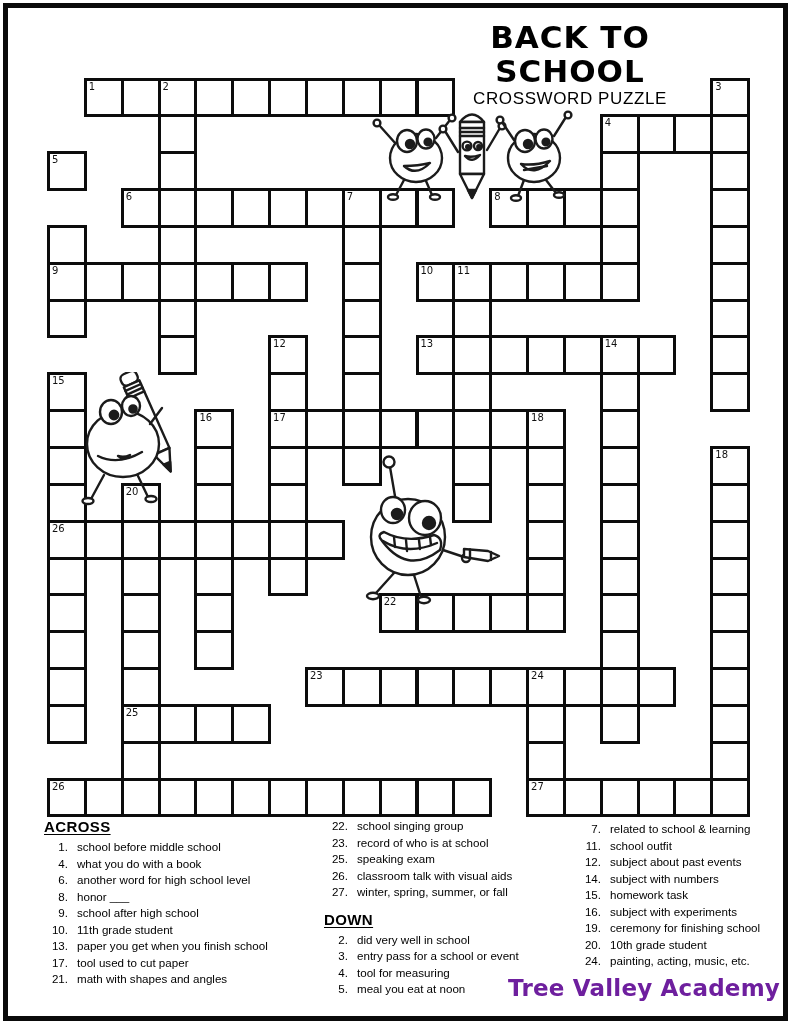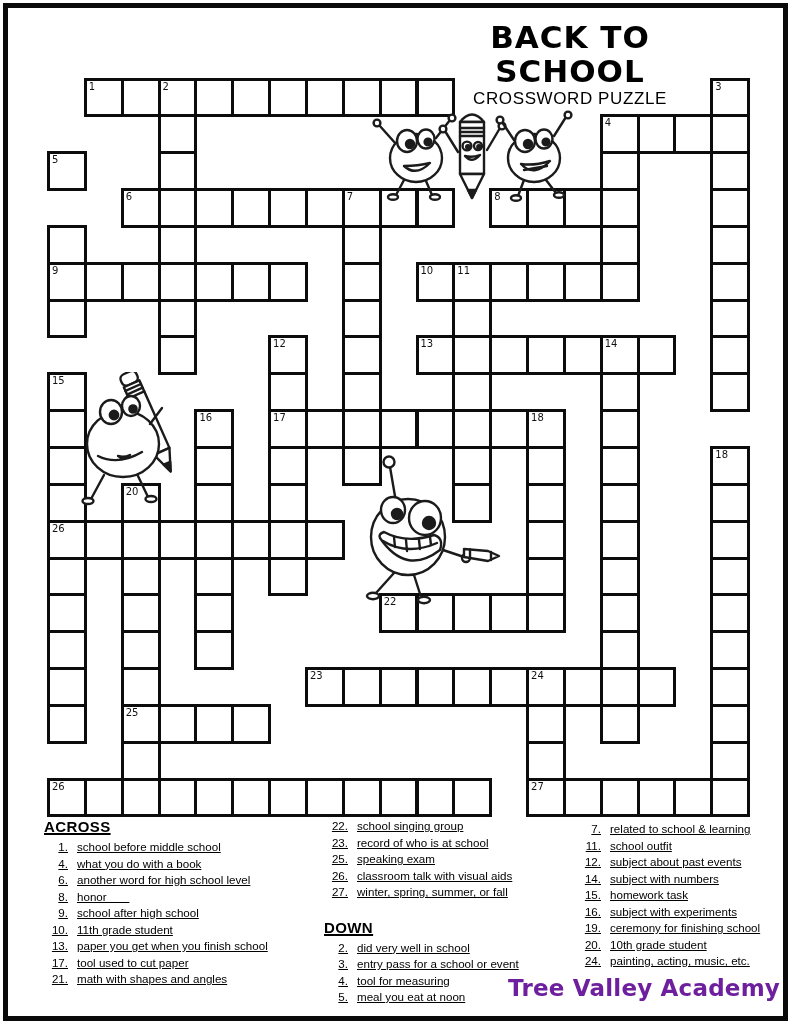--- a/index.html
+++ b/index.html
@@ -14,21 +14,21 @@
   
   .grid{position:absolute;left:0;top:0;width:791px;height:1024px;}
   .cell{position:absolute;width:39.85px;height:39.85px;box-sizing:border-box;
         border:3px solid #0c0c0c;background:#fff;z-index:1;}
   .cnum{position:absolute;left:2px;top:1px;font-size:10px;line-height:10px;
         font-family:"DejaVu Sans",sans-serif;color:#111;}
   
   .char{position:absolute;z-index:3;}
   .char svg{display:block;}
   
-  .clues{position:absolute;left:42px;top:818px;width:744px;display:flex;z-index:2;text-decoration:underline;}
+  .clues{position:absolute;left:42px;top:818px;width:744px;display:flex;z-index:2;}
   .cluecol{box-sizing:border-box;}
   .col1{width:280px;}
   .col2{width:253px;}
   .col3{width:211px;}
   .clue-heading{font-size:15px;font-weight:bold;text-decoration:underline;
                 text-underline-offset:2px;letter-spacing:.4px;margin:0 0 4px 2px;line-height:17px;}
   .clue{display:flex;font-size:11.6px;line-height:16.5px;}
   .clue .n{width:26px;text-align:right;flex:none;}
   .clue .t{padding-left:9px;}
   .col3{padding-top:3px;}
@@ -443,21 +443,21 @@
           </div>
           <div class="clue">
             <span class="n">26.</span>
             <span class="t">classroom talk with visual aids</span>
           </div>
           <div class="clue">
             <span class="n">27.</span>
             <span class="t">winter, spring, summer, or fall</span>
           </div>
         </div>
-      <div class="clue-heading" style="margin-top:18px;">DOWN</div>
+      <div class="clue-heading" style="margin-top:10px;">DOWN</div>
       <div id="col2b-list">
           <div class="clue">
             <span class="n">2.</span>
             <span class="t">did very well in school</span>
           </div>
           <div class="clue">
             <span class="n">3.</span>
             <span class="t">entry pass for a school or event</span>
           </div>
           <div class="clue">

